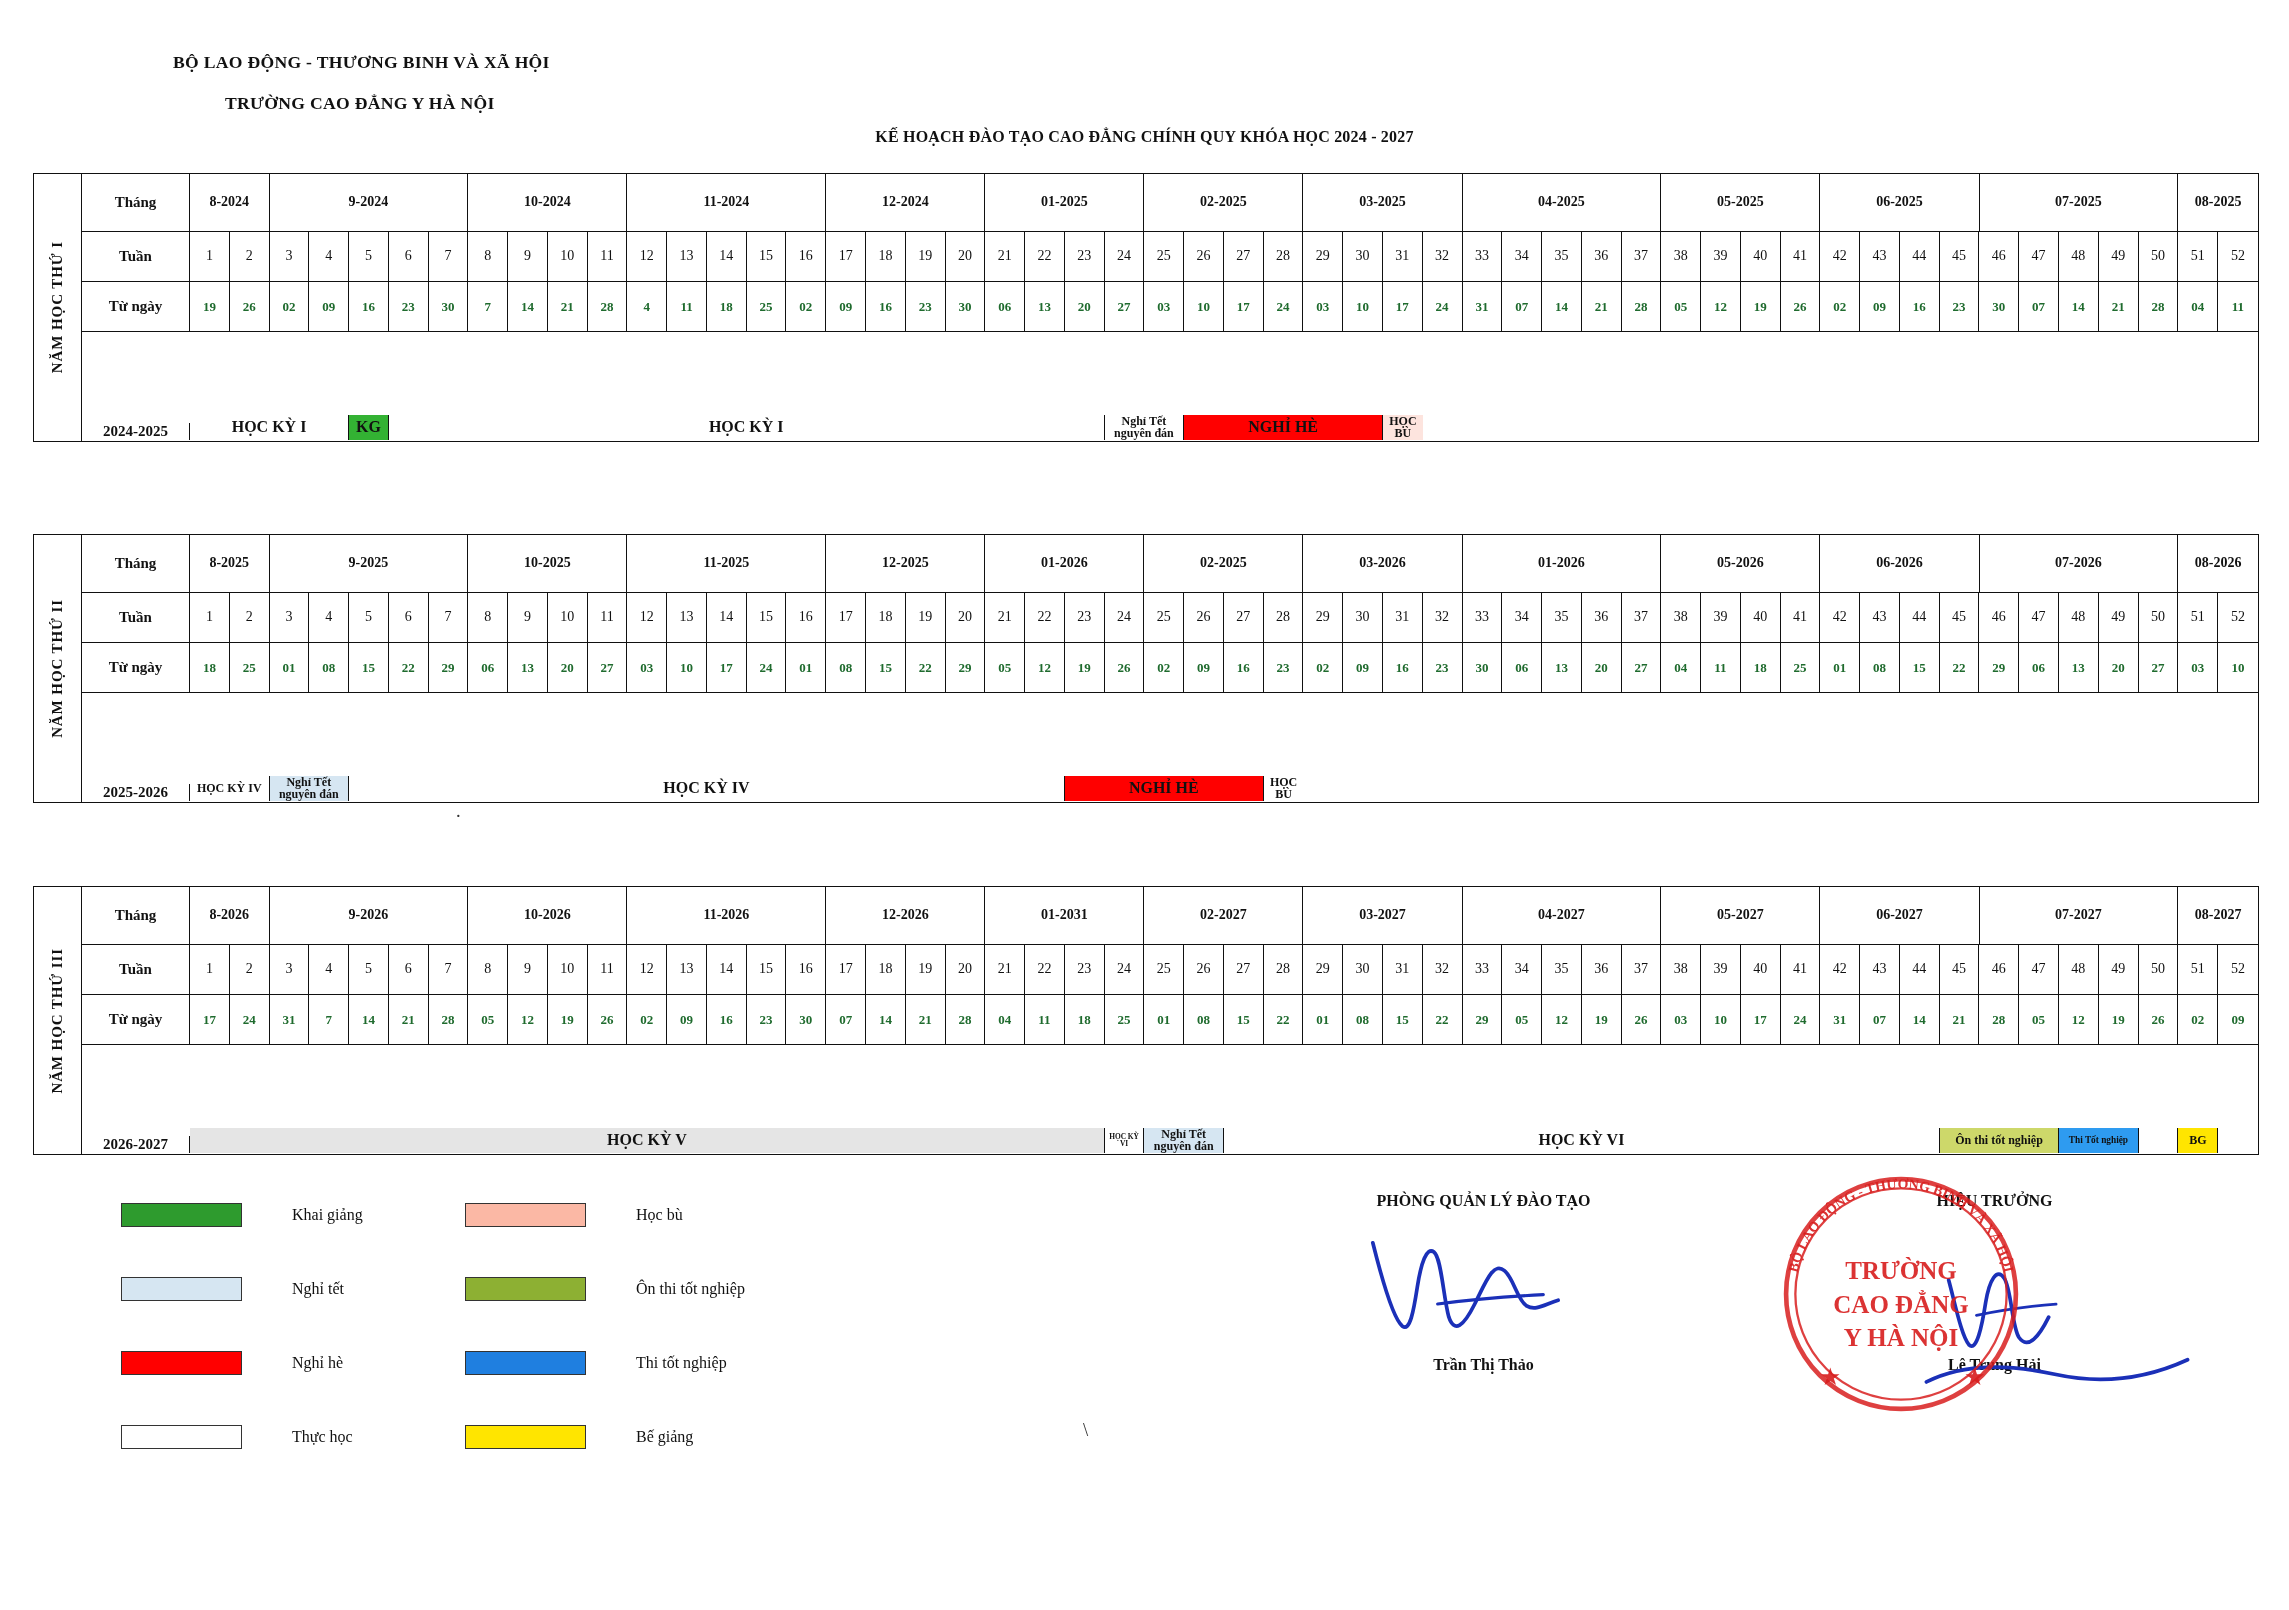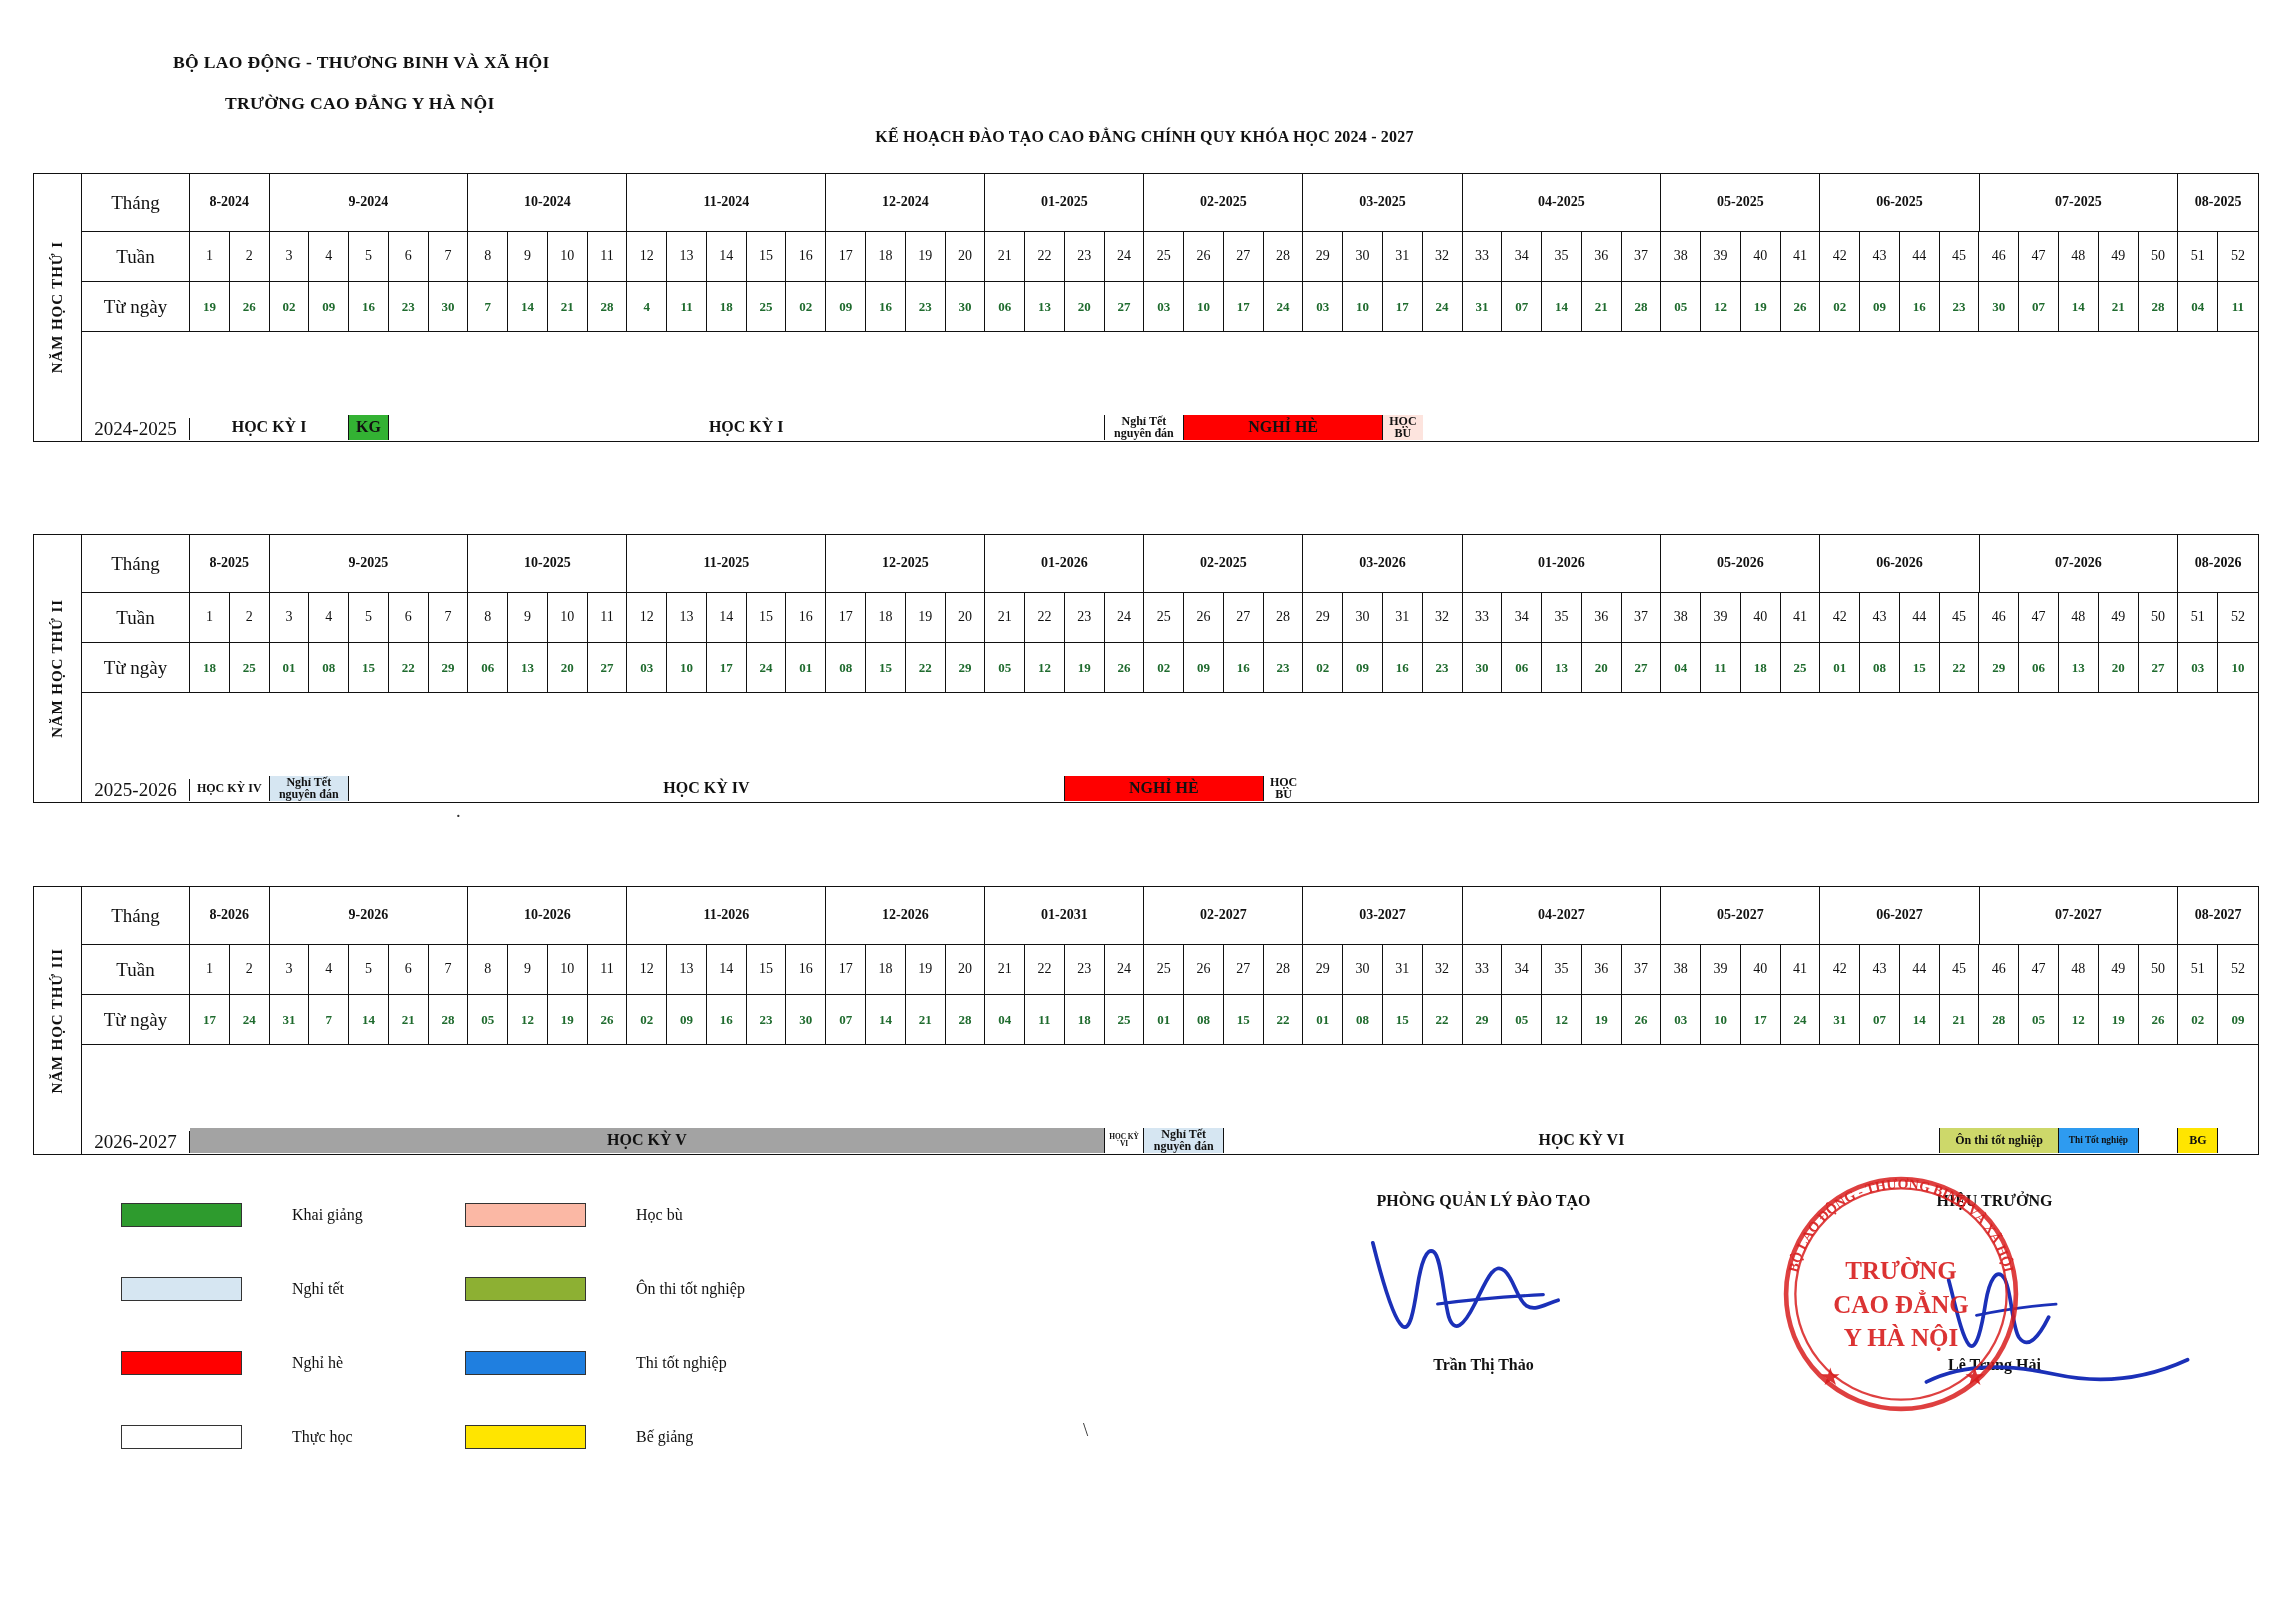--- a/index.html
+++ b/index.html
@@ -96,22 +96,22 @@
   .r-date  { height: 50px; }
   .r-sem   { height: 108px; }
 
   .rowhead {
     width: 108px;
     flex: 0 0 108px;
     border-right: 0.9px solid #111;
     display: flex;
     align-items: center;
     justify-content: center;
-    font-size: 19px;
-    font-weight: normal;
+    font-size: 15px;
+    font-weight: bold;
     box-sizing: border-box;
     text-align: center;
   }
   .cells {
     flex: 1 1 auto;
     display: flex;
     box-sizing: border-box;
   }
   .cell {
     border-right: 0.9px solid #111;
@@ -639,21 +639,21 @@
             <div class="cell date" style="width: 1.92308%; flex: 0 0 1.92308%;">12</div>
             <div class="cell date" style="width: 1.92308%; flex: 0 0 1.92308%;">19</div>
             <div class="cell date" style="width: 1.92308%; flex: 0 0 1.92308%;">26</div>
             <div class="cell date" style="width: 1.92308%; flex: 0 0 1.92308%;">02</div>
             <div class="cell date" style="width: 1.92308%; flex: 0 0 1.92308%;">09</div>
           </div>
         </div>
         <div class="row r-sem">
           <div class="rowhead">2026-2027</div>
           <div class="cells">
-            <div class="cell sem" style="width: 44.2308%; flex: 0 0 44.2308%; background: #a3a3a3;">HỌC KỲ V</div>
+            <div class="cell sem" style="width: 44.2308%; flex: 0 0 44.2308%; background: #e5e5e5;">HỌC KỲ V</div>
             <div class="cell sem tiny" style="width: 1.92308%; flex: 0 0 1.92308%; background: rgb(255, 255, 255);">HỌC KỲ VI</div>
             <div class="cell sem small" style="width: 3.84615%; flex: 0 0 3.84615%; background: rgb(214, 230, 242);">Nghỉ Tết nguyên đán</div>
             <div class="cell sem" style="width: 34.6154%; flex: 0 0 34.6154%; background: rgb(255, 255, 255);">HỌC KỲ VI</div>
             <div class="cell sem small" style="width: 5.76923%; flex: 0 0 5.76923%; background: rgb(205, 216, 106);">Ôn thi tốt nghiệp</div>
             <div class="cell sem xsmall" style="width: 3.84615%; flex: 0 0 3.84615%; background: rgb(46, 155, 240);">Thi Tốt nghiệp</div>
             <div class="cell sem" style="width: 1.92308%; flex: 0 0 1.92308%; background: rgb(255, 255, 255);"></div>
             <div class="cell sem small" style="width: 1.92308%; flex: 0 0 1.92308%; background: rgb(255, 229, 0);">BG</div>
             <div class="cell sem" style="width: 1.92308%; flex: 0 0 1.92308%; background: rgb(255, 255, 255);"></div>
           </div>
         </div>

